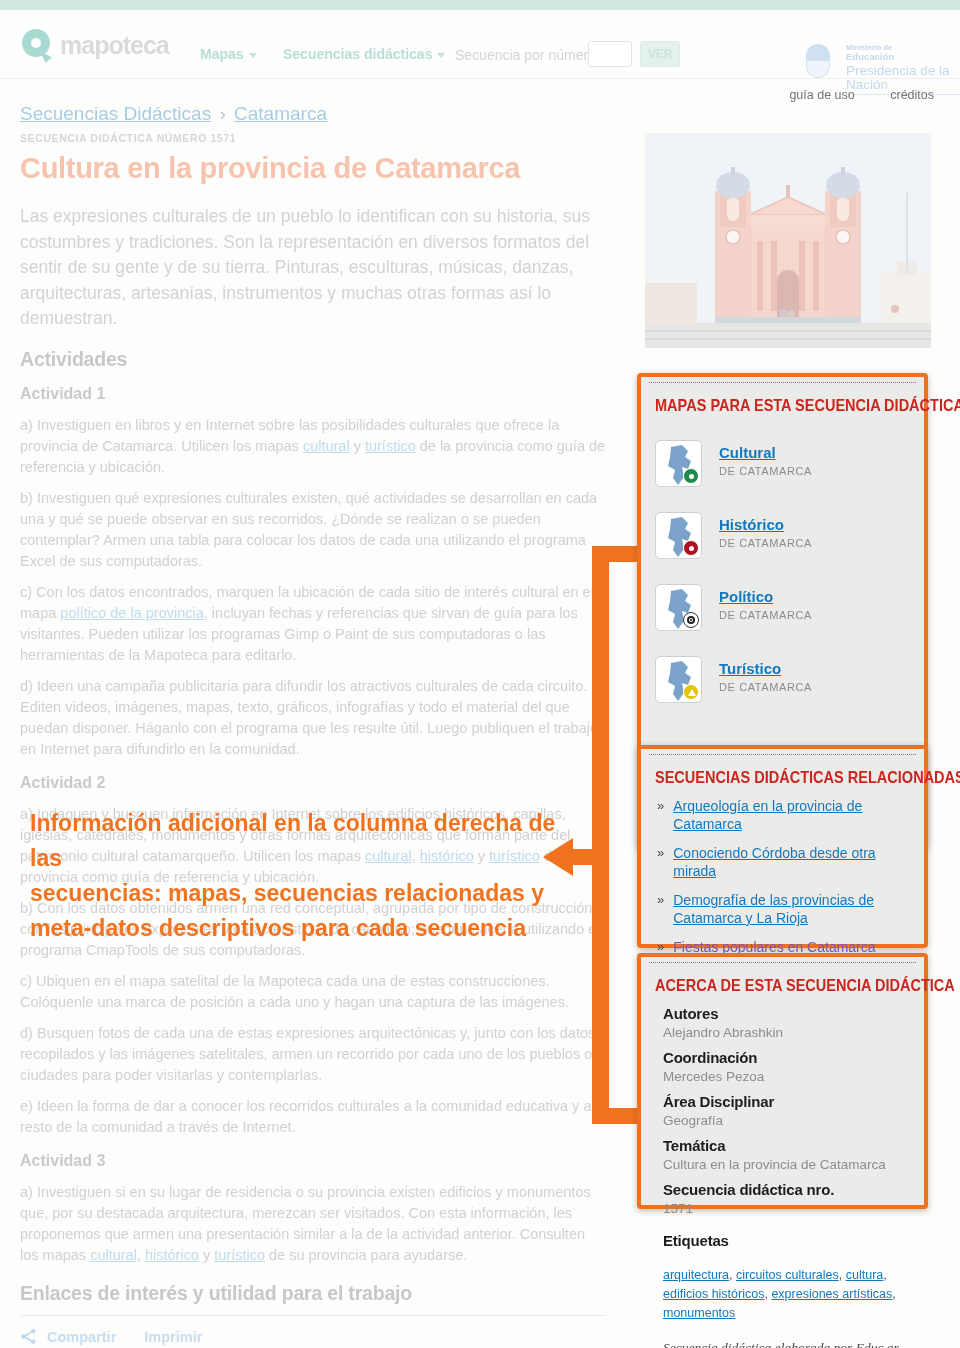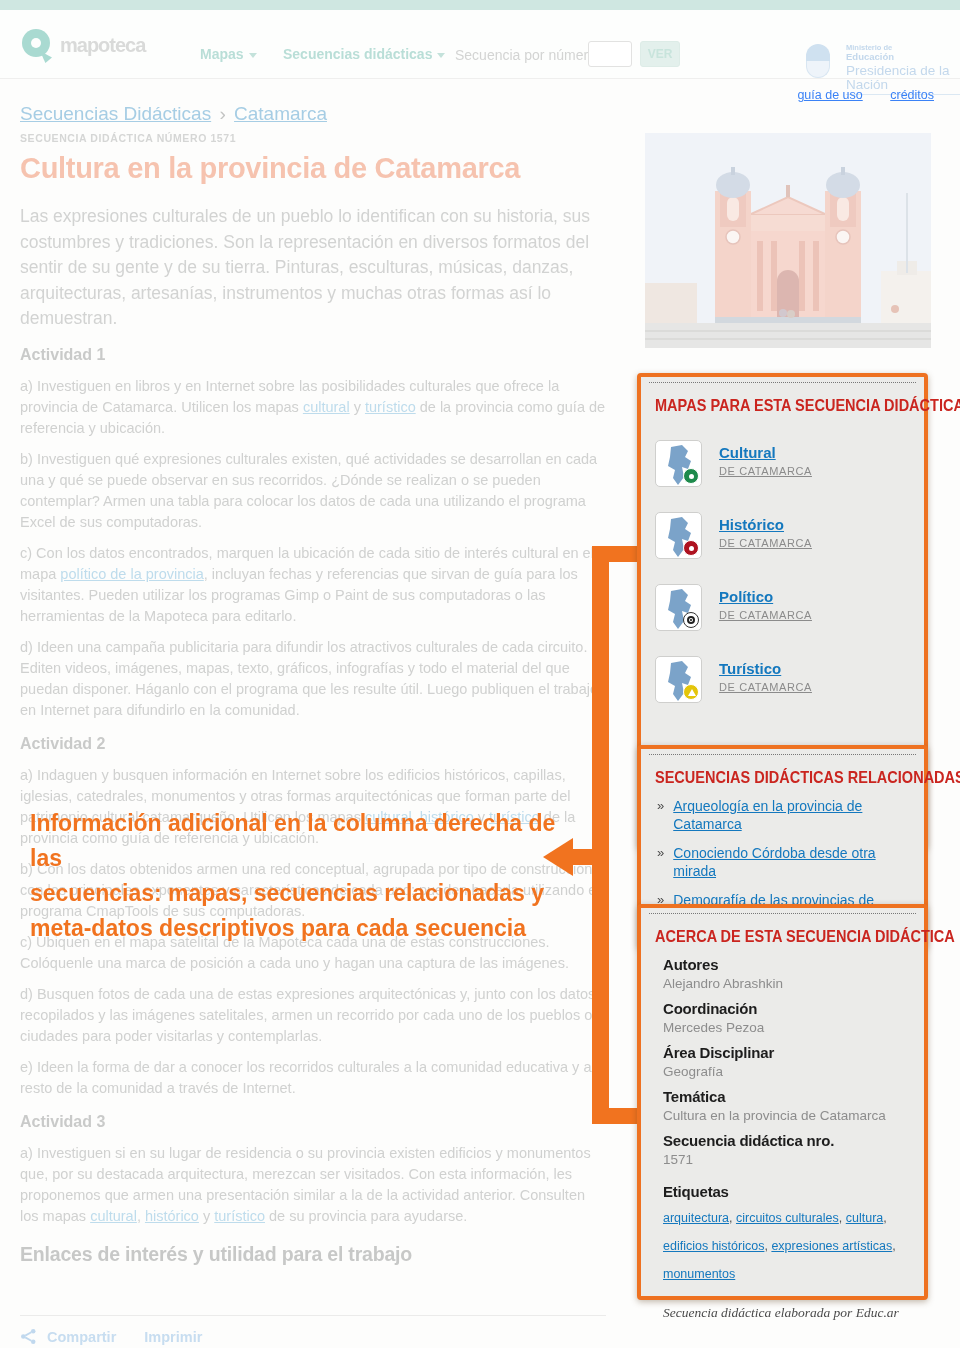--- a/index.html
+++ b/index.html
@@ -8,39 +8,39 @@
   #stage { position:relative; width:960px; height:1348px; background:#fdfdfc; overflow:hidden; margin:0 auto; }
 
   
   .topbar { position:absolute; left:0; top:0; width:960px; height:10px; background:#cfe7e1; }
   .header { position:absolute; left:0; top:10px; width:960px; height:69px; background:#fdfefd; border-bottom:1px solid #efefee; }
   .logo { position:absolute; left:22px; top:17px; display:flex; align-items:center; gap:6px; cursor:pointer; }
   .logo-pin { position:relative; width:32px; height:36px; }
   .logo-pin .c { position:absolute; left:0; top:2px; width:28px; height:28px; background:#a9dad1; border-radius:50%; }
   .logo-pin .c::after { content:""; position:absolute; left:9px; top:9px; width:10px; height:10px; background:#fdfefd; border-radius:50%; }
   .logo-pin .tail { position:absolute; left:18px; top:24px; width:12px; height:12px; background:#a9dad1; clip-path:polygon(0 0,100% 55%,45% 100%); }
-  .logo-text { font-size:20px; font-weight:bold; color:#d9dad9; letter-spacing:-1px; }
+  .logo-text { font-size:25px; font-weight:bold; color:#d9dad9; letter-spacing:-1px; }
   .nav { position:absolute; top:36px; font-size:14px; font-weight:bold; color:#b9ded7; cursor:pointer; white-space:nowrap; }
   .nav .chev { display:inline-block; width:0; height:0; border-left:4px solid transparent; border-right:4px solid transparent; border-top:5px solid #c4e2db; margin-left:5px; vertical-align:middle; }
   .nav1 { left:200px; } .nav2 { left:283px; }
   .search-label { position:absolute; left:455px; top:37px; font-size:14px; color:#d3d4d3; }
   .search-input { position:absolute; left:588px; top:31px; width:44px; height:26px; border:1px solid #e2e2e1; border-radius:3px; background:#fff; font-size:13px; padding:0 4px; color:#999; }
   .ver-btn { position:absolute; left:640px; top:31px; width:40px; height:26px; background:#e3f0ec; border:1px solid #ddece7; border-radius:3px; color:#c8e4dc; font-size:12px; font-weight:bold; text-align:center; line-height:24px; cursor:pointer; }
   .gov { position:absolute; left:806px; top:34px; display:flex; gap:16px; cursor:pointer; }
   .shield { width:24px; height:34px; }
   .shield .top { width:24px; height:17px; background:#cfe1f0; border-radius:12px 12px 0 0; }
   .shield .bot { width:24px; height:17px; background:#eef4fa; border-radius:0 0 12px 12px; border:1px solid #d8e6f2; border-top:none; }
   .gov-lines { color:#c3d8ec; line-height:1.05; }
   .gov-l1 { font-size:7.5px; font-weight:bold; }
   .gov-l2 { font-size:9.5px; font-weight:bold; margin-bottom:2px; }
   .gov-l3 { font-size:13.5px; border-bottom:1px solid #dbe8f3; padding-bottom:2px; }
 
   
   .util { position:absolute; right:26px; top:88px; font-size:12.5px; color:#accfe2; }
-  .util a { color:#3b82f6; text-decoration:underline; margin-left:24px; cursor:pointer; }
+  .util a { color:#737373; margin-left:32px; cursor:pointer; }
   .leftcol { position:absolute; left:20px; top:86px; width:588px; z-index:5; }
   .crumbs { margin-top:17px; font-size:19px; color:#c9cac9; }
   .crumbs .bc { color:#a6cde4; text-decoration:underline; cursor:pointer; }
   .crumbs .sep { color:#c3c4c3; margin:0 3px; }
   .kicker { margin-top:7px; font-size:10.5px; font-weight:bold; letter-spacing:.6px; color:#d5d6d5; }
   h1.title { margin-top:8px; font-size:29px; font-weight:bold; color:#f6c3af; letter-spacing:-.3px; }
   .intro { margin-top:19px; font-size:17.5px; line-height:25.5px; color:#d2d3d2; width:582px; }
   h2.sec { margin-top:16px; margin-bottom:12px; font-size:19.5px; font-weight:bold; color:#c7c8c7; letter-spacing:-.2px; }
   h3.act { margin-top:14px; margin-bottom:12px; font-size:16px; font-weight:bold; color:#c9cac9; }
   .para { font-size:14.5px; line-height:21px; color:#d0d1d0; margin-bottom:10px; width:586px; }
@@ -49,48 +49,48 @@
   .footerrow { position:absolute; left:20px; top:1328px; display:flex; align-items:center; gap:10px; font-size:14.5px; font-weight:bold; color:#c7ddf0; z-index:5; }
   .footerrow a { color:#c7ddf0; text-decoration:none; cursor:pointer; }
   .footerrow .print { margin-left:18px; }
 
   
   .photo { position:absolute; left:645px; top:133px; width:286px; height:215px; z-index:4; opacity:.62; }
   .sidebox { position:absolute; left:637px; width:291px; background:#ebebe9; border:4px solid #ee7120; border-radius:4px; box-shadow:0 2px 6px rgba(90,60,30,.35); z-index:30; }
   .sidebox::before { content:""; display:block; margin:5px 8px 0 8px; border-top:1px dotted #787878; }
   .box-maps { top:373px; height:475px; }
   .box-rel  { top:745px; height:203px; }
-  .box-about{ top:904px; height:396px; }
+  .box-about{ top:953px; height:256px; }
   .boxtitle { margin:13px 0 0 14px; font-size:16.5px; font-weight:bold; color:#ca251f; transform:scaleX(.88); transform-origin:left; white-space:nowrap; }
   .maprow { display:flex; align-items:flex-start; margin:0 0 0 14px; padding-top:25px; }
   .maprow:first-of-type { padding-top:19px; }
   .thumb { position:relative; width:47px; height:47px; background:#fff; border:1px solid #cfcfcd; border-radius:5px; margin-right:17px; cursor:pointer; flex:none; }
   .thumb svg { position:absolute; left:5px; top:3px; }
   .badge { position:absolute; right:2px; bottom:2px; width:16px; height:16px; border-radius:50%; border:1px solid #fff; }
   .badge .dot { position:absolute; left:5px; top:5px; width:5px; height:5px; background:#fff; border-radius:50%; }
   .badge-cultural { background:#1e8a4c; }
   .badge-historico { background:#ae1220; }
   .badge-politico { background:#fff; border:1px solid #333; }
   .badge-politico .ring { position:absolute; left:3px; top:3px; width:8px; height:8px; border:2px solid #222; border-radius:50%; }
   .badge-politico .ctr { position:absolute; left:6px; top:6px; width:2px; height:2px; background:#111; border-radius:50%; }
   .badge-turistico { background:#e4c50a; }
   .badge-turistico .tri { position:absolute; left:4px; top:4px; width:0; height:0; border-left:4px solid transparent; border-right:4px solid transparent; border-bottom:7px solid #fff; }
   .mapinfo { padding-top:4px; }
   .maplink { font-size:15px; font-weight:bold; color:#1478be; text-decoration:underline; cursor:pointer; }
-  .mapsub { margin-top:4px; font-size:11px; color:#8b8b8b; letter-spacing:.6px;text-decoration:underline; }
+  .mapsub { margin-top:4px; font-size:11px; color:#8b8b8b; letter-spacing:.6px; }
   .rellist { margin:10px 14px 0 16px; }
   .relitem { display:flex; margin-bottom:11px; font-size:14px; line-height:18px; }
   .relitem .blt { color:#4a4a4a; margin-right:9px; font-size:13px; }
   .relitem a { color:#1478be; text-decoration:underline; cursor:pointer; }
   .relitem a.visited { color:#7a57a8; }
   .aboutlist { margin:10px 14px 0 22px; }
   .fld-label { font-size:15px; font-weight:bold; color:#1d1d1d; margin-top:9px; letter-spacing:-.2px; }
   .fld-value { font-size:13.5px; color:#8d8d8d; margin-top:3px; }
   .tags-label { margin-top:16px; }
-  .tags { margin-top:4px; font-size:12.5px; line-height:28px; color:#555; }
+  .tags { margin-top:17px; font-size:12.5px; line-height:19px; color:#555; }
   .tags .s-link { color:#1478be; text-decoration:underline; cursor:pointer; }
   .about-note { margin-top:17px; font-size:13.5px; font-style:italic; color:#4a4a4a; font-family:"Liberation Serif", serif; }
 
   
   .ann-text { position:absolute; left:30px; top:806px; width:545px; font-size:23px; line-height:35px; font-weight:bold; color:#f1731f; z-index:40; white-space:pre-line; text-shadow:0 1px 0 rgba(255,255,255,.6); }
   .arrow { position:absolute; background:#f1731f; z-index:20; }
   .arr-v { left:592px; top:546px; width:17px; height:578px; }
   .arr-top { left:600px; top:546px; width:41px; height:16px; }
   .arr-bot { left:600px; top:1108px; width:41px; height:16px; }
   .arr-bar { left:572px; top:849px; width:30px; height:16px; }
@@ -138,20 +138,21 @@
   <div class="leftcol">
     <div class="crumbs">
       <span class="bc">Secuencias Didácticas</span>
       <span class="sep">›</span>
       <span class="bc">Catamarca</span>
     </div>
     <div class="kicker">SECUENCIA DIDÁCTICA NÚMERO 1571</div>
     <h1 class="title">Cultura en la provincia de Catamarca</h1>
     <p class="intro">Las expresiones culturales de un pueblo lo identifican con su historia, sus costumbres y tradiciones. Son la representación en diversos formatos del sentir de su gente y de su tierra. Pinturas, esculturas, músicas, danzas, arquitecturas, artesanías, instrumentos y muchas otras formas así lo demuestran.</p>
 
+    <h2 class="sec">Actividades</h2>
 
     <h3 class="act">Actividad 1</h3>
     <p class="para"><span>a) Investiguen en libros y en Internet sobre las posibilidades culturales que ofrece la provincia de Catamarca. Utilicen los mapas </span><span class="t-link">cultural</span><span> y </span><span class="t-link">turístico</span><span> de la provincia como guía de referencia y ubicación.</span></p>
     <p class="para"><span>b) Investiguen qué expresiones culturales existen, qué actividades se desarrollan en cada una y qué se puede observar en sus recorridos. ¿Dónde se realizan o se pueden contemplar? Armen una tabla para colocar los datos de cada una utilizando el programa Excel de sus computadoras.</span></p>
     <p class="para"><span>c) Con los datos encontrados, marquen la ubicación de cada sitio de interés cultural en el mapa </span><span class="t-link">político de la provincia</span><span>, incluyan fechas y referencias que sirvan de guía para los visitantes. Pueden utilizar los programas Gimp o Paint de sus computadoras o las herramientas de la Mapoteca para editarlo.</span></p>
     <p class="para"><span>d) Ideen una campaña publicitaria para difundir los atractivos culturales de cada circuito. Editen videos, imágenes, mapas, texto, gráficos, infografías y todo el material del que puedan disponer. Háganlo con el programa que les resulte útil. Luego publiquen el trabajo en Internet para difundirlo en la comunidad.</span></p>
 
     <h3 class="act">Actividad 2</h3>
     <p class="para"><span>a) Indaguen y busquen información en Internet sobre los edificios históricos, capillas, iglesias, catedrales, monumentos y otras formas arquitectónicas que forman parte del patrimonio cultural catamarqueño. Utilicen los mapas </span><span class="t-link">cultural</span><span>, </span><span class="t-link">histórico</span><span> y </span><span class="t-link">turístico</span><span> de la provincia como guía de referencia y ubicación.</span></p>
     <p class="para"><span>b) Con los datos obtenidos armen una red conceptual, agrupada por tipo de construcción, con los principales exponentes y características de cada uno; pueden hacerla utilizando el programa CmapTools de sus computadoras.</span></p>

